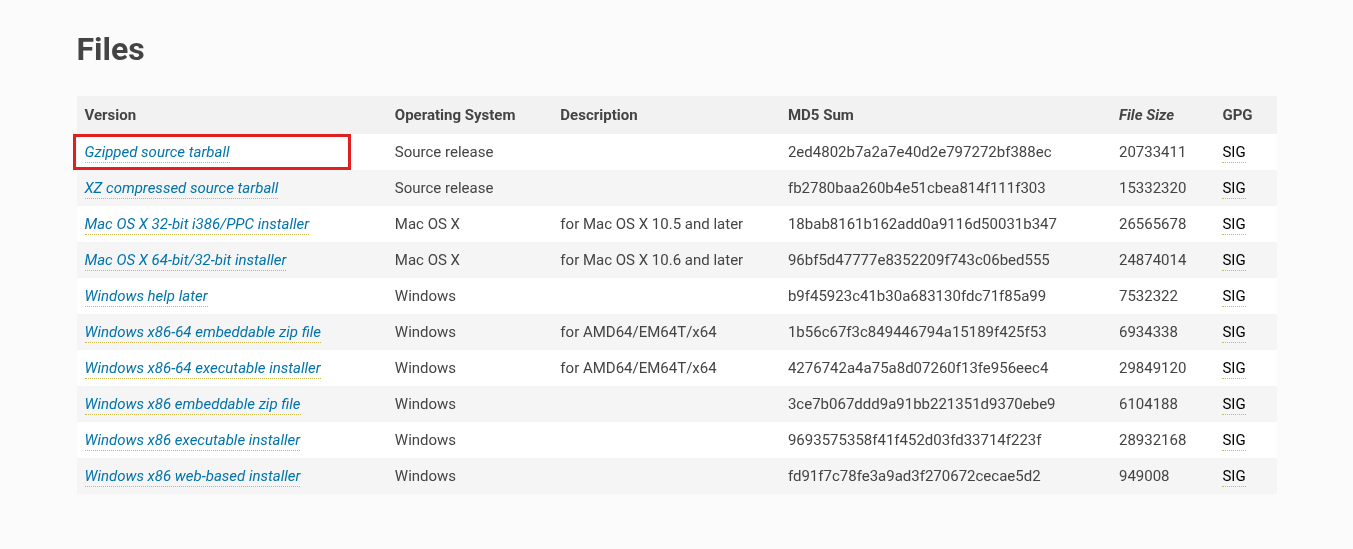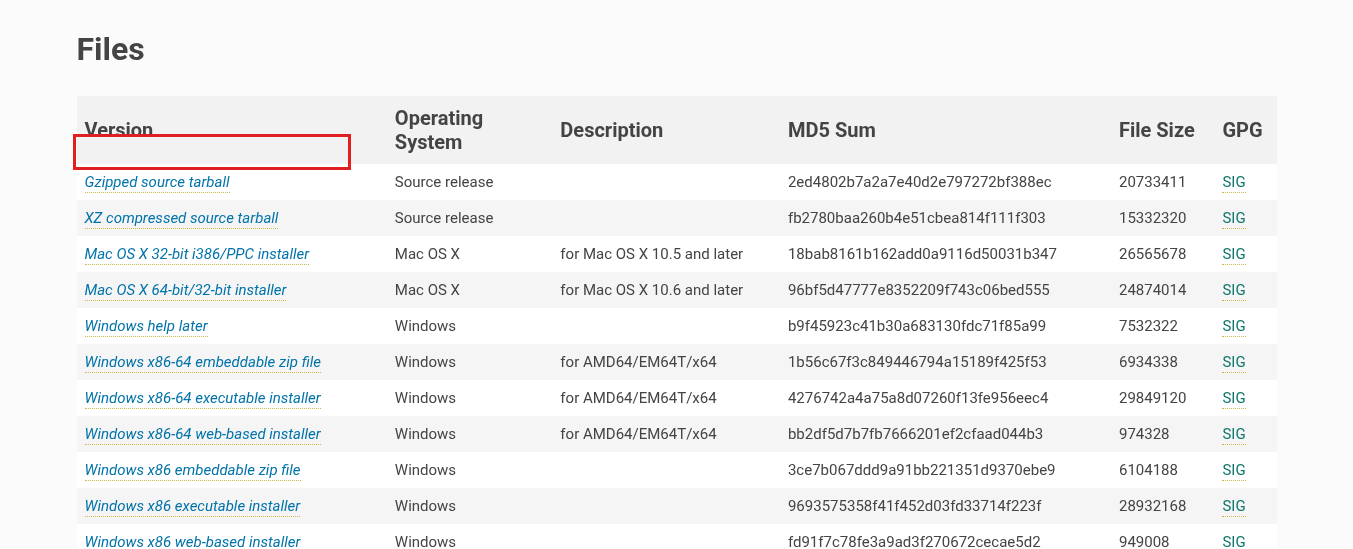--- a/index.html
+++ b/index.html
@@ -25,21 +25,21 @@
   width: 100%;
   border-collapse: collapse;
   background: #fff;
 }
 thead th {
   text-align: left;
   font-weight: 700;
   color: #444;
   background: #f2f2f2;
   padding: 10px 8px;
-  font-size: 20px;
+  font-size: 15px;
 }
 tbody td {
   padding: 9px 8px;
   font-size: 15px;
   color: #444;
   vertical-align: middle;
 }
 tbody tr:nth-child(even) td {
   background: #f5f5f5;
 }
@@ -47,35 +47,35 @@
   background: #ffffff;
 }
 a.link {
   color: #0073aa;
   text-decoration: none;
   border-bottom: 1px dotted #ccb84d;
   padding-bottom: 1px;
   font-style: italic;
 }
 a.sig {
-  color: #0f766e;
+  color: #000000;
   text-decoration: none;
   border-bottom: 1px dotted #ccb84d;
   padding-bottom: 1px;
 }
 .highlight-box {
   position: absolute;
   border: 3px solid #e02020;
   pointer-events: none;
 }
 .col-version { width: 300px; }
 .col-os { width: 160px; }
 .col-desc { width: 220px; }
 .col-md5 { width: 320px; }
-.col-size { width: 100px; }
+.col-size { width: 100px; font-style: italic; }
 .col-gpg { width: 60px; }
 .wrap-rel { position: relative; }
 </style>
 </head>
 <body>
 
 <div class="container">
   <h1>Files</h1>
 
   <div class="wrap-rel">
@@ -141,28 +141,20 @@
           </tr>
           <tr>
             <td><a href="#" class="link">Windows x86-64 executable installer</a></td>
             <td>Windows</td>
             <td>for AMD64/EM64T/x64</td>
             <td>4276742a4a75a8d07260f13fe956eec4</td>
             <td>29849120</td>
             <td><a href="#" class="sig">SIG</a></td>
           </tr>
           <tr>
-            <td><a href="#" class="link">Windows x86-64 web-based installer</a></td>
-            <td>Windows</td>
-            <td>for AMD64/EM64T/x64</td>
-            <td>bb2df5d7b7fb7666201ef2cfaad044b3</td>
-            <td>974328</td>
-            <td><a href="#" class="sig">SIG</a></td>
-          </tr>
-          <tr>
             <td><a href="#" class="link">Windows x86 embeddable zip file</a></td>
             <td>Windows</td>
             <td></td>
             <td>3ce7b067ddd9a91bb221351d9370ebe9</td>
             <td>6104188</td>
             <td><a href="#" class="sig">SIG</a></td>
           </tr>
           <tr>
             <td><a href="#" class="link">Windows x86 executable installer</a></td>
             <td>Windows</td>

